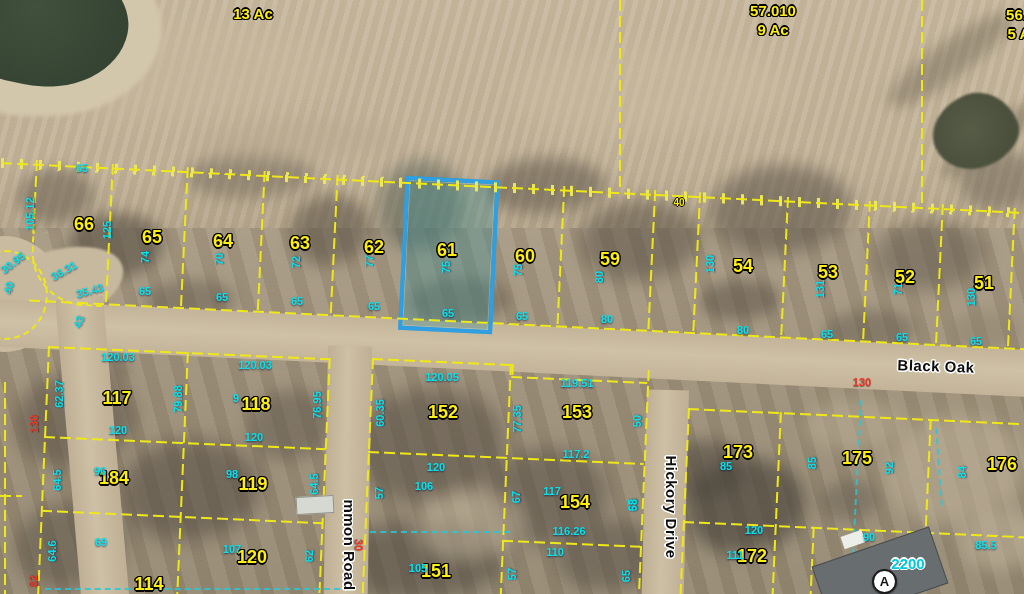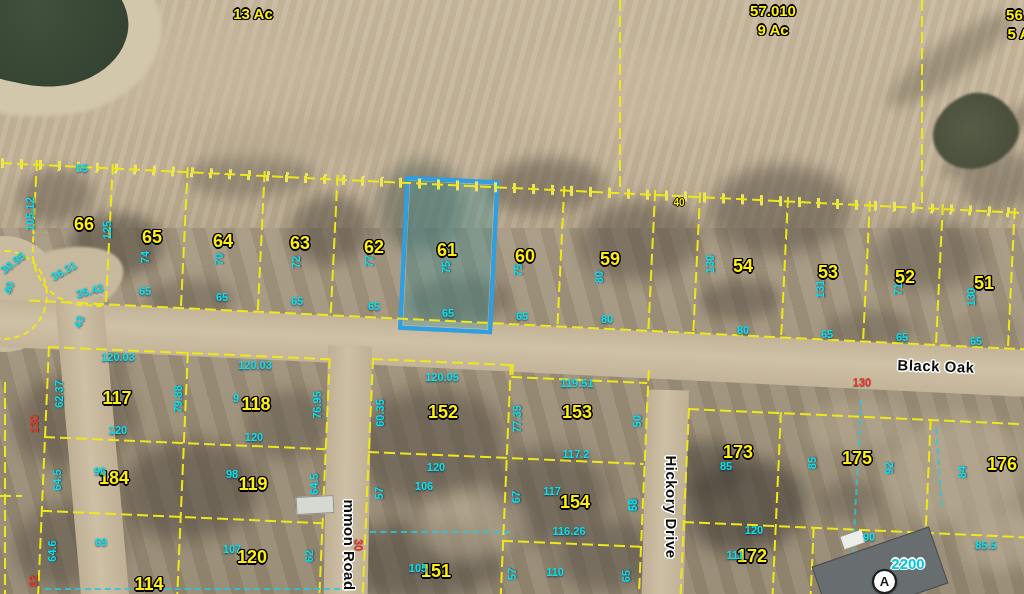--- a/index.html
+++ b/index.html
@@ -287,21 +287,21 @@
       <span class="lbl lbl-dim" style="left: 517px; top: 419px; --r: -90deg;">77.35</span>
       <span class="lbl lbl-dim" style="left: 436px; top: 467px;">120</span>
       <span class="lbl lbl-dim" style="left: 424px; top: 486px;">106</span>
       <span class="lbl lbl-dim" style="left: 379px; top: 493px; --r: -90deg;">57</span>
       <span class="lbl lbl-dim" style="left: 576px; top: 454px;">117.2</span>
       <span class="lbl lbl-dim" style="left: 552px; top: 491px;">117</span>
       <span class="lbl lbl-dim" style="left: 516px; top: 497px; --r: -90deg;">67</span>
       <span class="lbl lbl-dim" style="left: 632px; top: 505px; --r: -90deg;">85</span>
       <span class="lbl lbl-dim" style="left: 569px; top: 531px;">116.26</span>
       <span class="lbl lbl-dim" style="left: 418px; top: 568px;">105</span>
-      <span class="lbl lbl-dim" style="left: 555px; top: 572px;">110</span>
+      <span class="lbl lbl-dim" style="left: 555px; top: 552px;">110</span>
       <span class="lbl lbl-dim" style="left: 626px; top: 576px; --r: -90deg;">65</span>
       <span class="lbl lbl-dim" style="left: 512px; top: 574px; --r: -90deg;">57</span>
       <span class="lbl lbl-dim" style="left: 637px; top: 421px; --r: -90deg;">50</span>
       <span class="lbl lbl-dim" style="left: 633px; top: 505px; --r: -90deg;">58</span>
       <span class="lbl lbl-dim" style="left: 726px; top: 466px;">85</span>
       <span class="lbl lbl-dim" style="left: 754px; top: 530px;">120</span>
       <span class="lbl lbl-dim" style="left: 735px; top: 555px;">111</span>
       <span class="lbl lbl-dim" style="left: 869px; top: 537px;">90</span>
       <span class="lbl lbl-dim" style="left: 986px; top: 545px;">85.5</span>
       <span class="lbl lbl-dim" style="left: 889px; top: 468px; --r: -90deg;">92</span>

